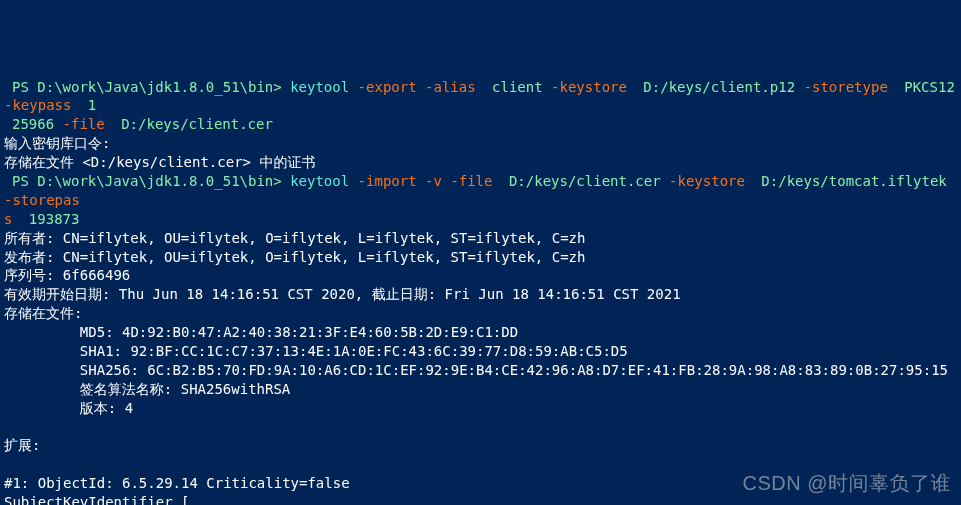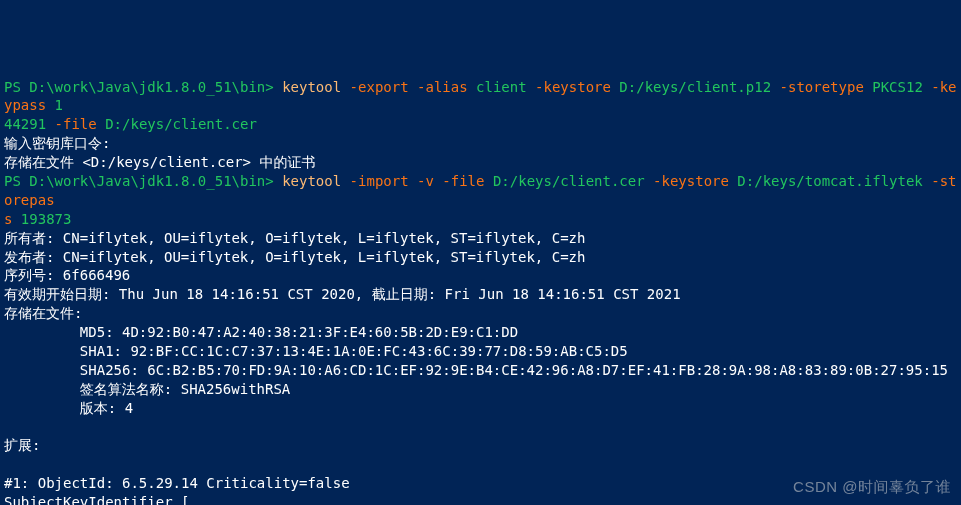--- a/index.html
+++ b/index.html
@@ -13,40 +13,40 @@
       font-family: 'Consolas', 'NSimSun', 'SimSun', monospace;
       font-size: 14px;
       line-height: 1.35;
       padding: 2px 4px;
       width: 961px;
       height: 505px;
       overflow: hidden;
       white-space: pre-wrap;
       word-break: break-all;
     }
-    .yellow { color: #fdba74; }
+    .yellow { color: #5eead4; }
     .gray { color: #f97316; }
-    .white { color: #22c55e; }
+    .white { color: #86efac; margin-left: 8px; }
     .watermark {
       position: absolute;
       bottom: 8px;
       right: 10px;
       color: rgba(210, 210, 210, 0.55);
       font-family: Arial, sans-serif;
-      font-size: 15px;
+      font-size: 20px;
       letter-spacing: 0.5px;
     }
   </style>
 </head>
 <body>
 
 
 
 <div><span><span class="white">PS D:\work\Java\jdk1.8.0_51\bin&gt; </span><span class="yellow">keytool</span><span class="gray"> -export</span><span class="gray"> -alias</span><span class="white"> client</span><span class="gray"> -keystore</span><span class="white"> D:/keys/client.p12</span><span class="gray"> -storetype</span><span class="white"> PKCS12</span><span class="gray"> -keypass</span><span class="white"> 1</span></span>
-<span class="white"><span>44291</span></span><span class="gray"> -file</span><span class="white"> D:/keys/client.cer</span>
+<span class="white"><span>25966</span></span><span class="gray"> -file</span><span class="white"> D:/keys/client.cer</span>
 <span>输入密钥库口令:</span>
 <span>存储在文件 &lt;D:/keys/client.cer&gt; 中的证书</span>
 <span><span class="white">PS D:\work\Java\jdk1.8.0_51\bin&gt; </span><span class="yellow">keytool</span><span class="gray"> -import</span><span class="gray"> -v</span><span class="gray"> -file</span><span class="white"> D:/keys/client.cer</span><span class="gray"> -keystore</span><span class="white"> D:/keys/tomcat.iflytek</span><span class="gray"> -storepas</span></span>
 <span><span class="gray">s</span><span class="white"> 193873</span></span>
 <span>所有者: CN=iflytek, OU=iflytek, O=iflytek, L=iflytek, ST=iflytek, C=zh</span>
 <span>发布者: CN=iflytek, OU=iflytek, O=iflytek, L=iflytek, ST=iflytek, C=zh</span>
 <span>序列号: 6f666496</span>
 <span>有效期开始日期: Thu Jun 18 14:16:51 CST 2020, 截止日期: Fri Jun 18 14:16:51 CST 2021</span>
 <span>存储在文件:</span>
 <span>         MD5: 4D:92:B0:47:A2:40:38:21:3F:E4:60:5B:2D:E9:C1:DD</span>

